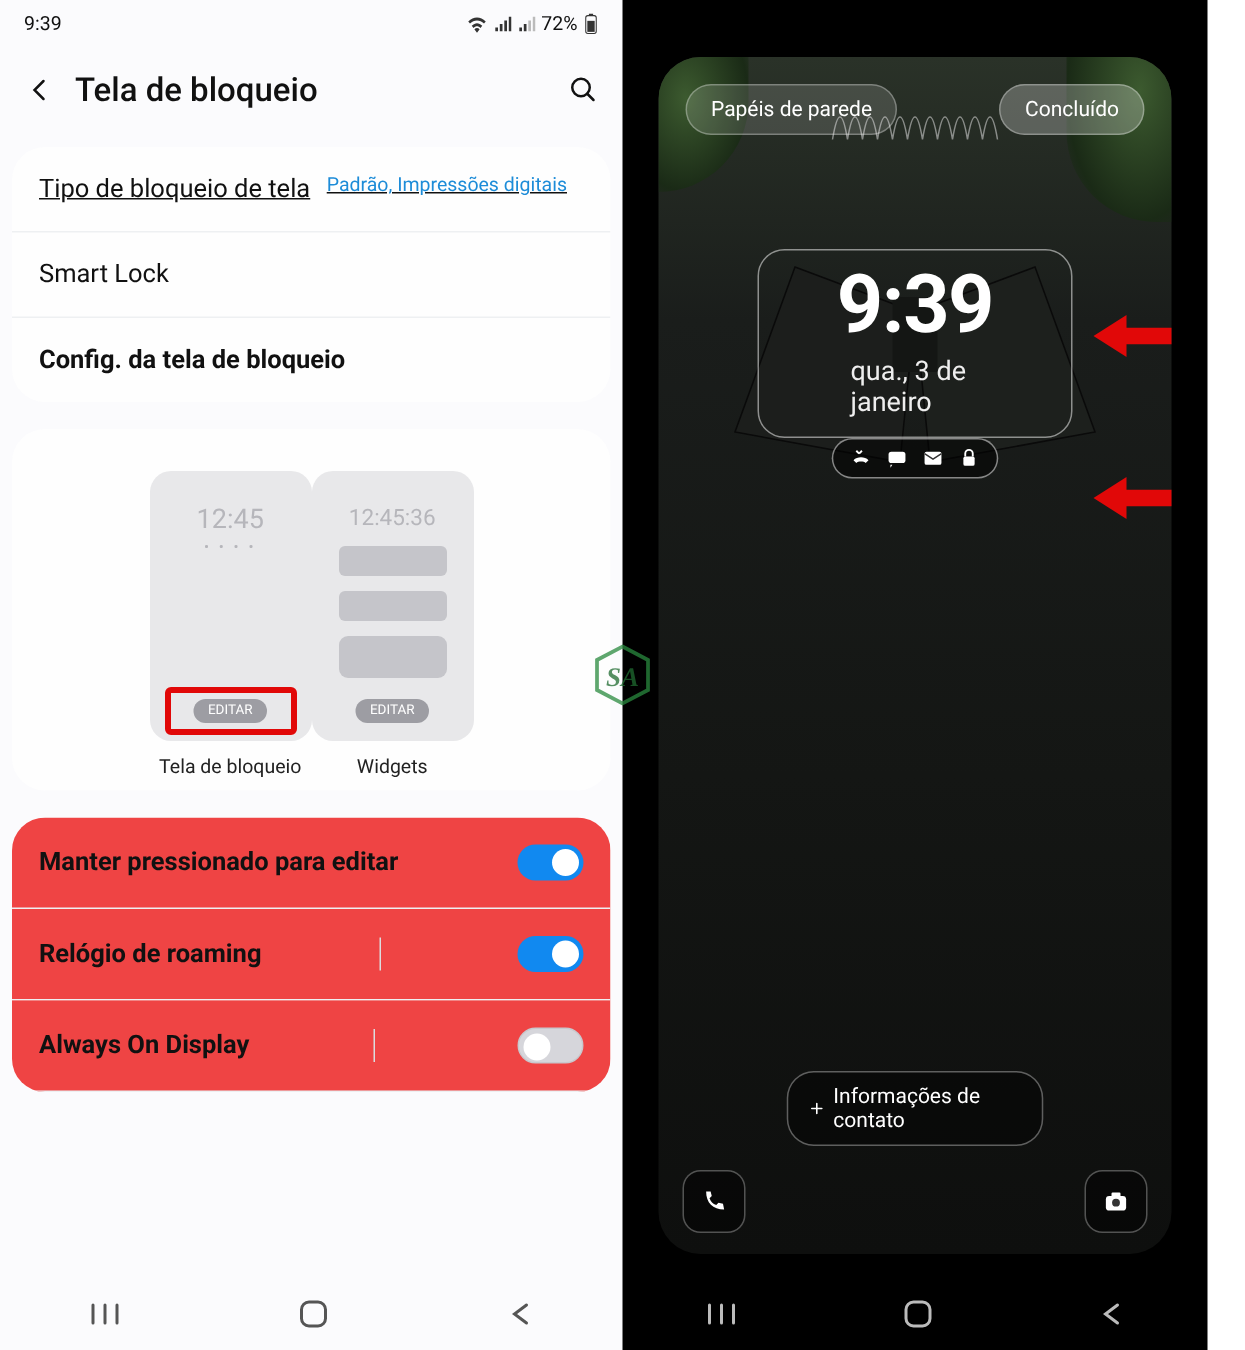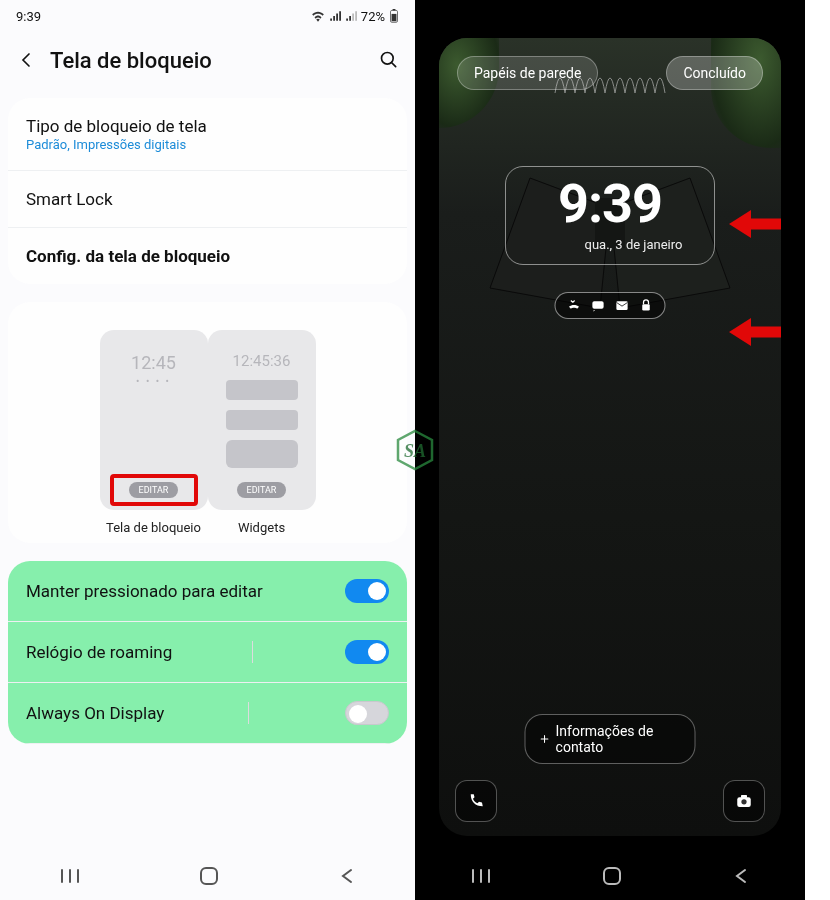--- a/index.html
+++ b/index.html
@@ -38,21 +38,21 @@
     border-radius: 22px;
     overflow: hidden;
   }
   .row {
     padding: 18px 18px;
     display:flex; align-items:center;
     font-size: 17px; color: #111;
     border-bottom: 1px solid #eef0f2;
   }
   .row:last-child { border-bottom: none; font-weight: bold; }
-  .row .col { display:flex; flex-direction:column; gap:1px; }
+  .row .col { display:flex; flex-direction:row; gap:11px;text-decoration:underline; }
   .subtitle { font-size: 13px; color: #1d8cd8; }
   .preview-card {
     margin: 0 8px 18px 8px;
     background: #fefefe;
     border-radius: 22px;
     padding: 28px 18px 8px 18px;
     display:flex; justify-content:center;
   }
   .preview-item { display:flex; flex-direction:column; align-items:center; }
   .mini-phone {
@@ -74,21 +74,22 @@
     position:absolute; bottom:4px; left:10px; right:10px; height:32px;
     border:4px solid #e10808; border-radius:4px;
   }
   .widgetbar { width:72px; height:20px; background:#c5c5ca; border-radius:4px; margin-top:10px; }
   .preview-label { margin-top:10px; font-size:13px; color:#222; }
   .toggle-row {
     padding: 18px 18px;
     display:flex; align-items:center;
     font-size:17px; color:#111;
     border-bottom: 1px solid #eef0f2;
-    background:#86efac;
+    background:#ef4444;
+    font-weight:bold;
   }
   .toggles-card {
     margin: 0 8px;
     background:#fefefe;
     border-radius: 22px;
     overflow:hidden;
   }
   .switch {
     margin-left:auto; width:44px; height:24px; border-radius:12px; position:relative;
   }
@@ -140,21 +141,21 @@
   .pill.filled { background:rgba(255,255,255,0.25);text-align:center; }
   .clock-wrap {
     position:absolute; top:128px; left:50%; transform:translateX(-50%);
     width: 210px;
     border:1.5px solid rgba(255,255,255,0.5);
     border-radius:18px;
     padding: 10px 14px 12px;
     display:flex; flex-direction:column; align-items:center;
   }
   .big-time { color:#fff; font-size:54px; font-weight:700; letter-spacing:-1px; line-height:1; }
-  .big-date { color:#eee; font-size:13px; margin-top:6px;margin-left:47px; }
+  .big-date { color:#eee; font-size:18px; margin-top:6px;margin-left:47px; }
   .notif-pill {
     position:absolute; top:254px; left:50%; transform:translateX(-50%);
     background: rgba(0,0,0,0.5);
     border:1.5px solid rgba(255,255,255,0.5);
     border-radius:16px;
     padding: 5px 11px;
     display:flex; gap:9px; color:#fff; align-items:center;
   }
   .notif-pill svg { width:15px; height:15px; }
   .contact-pill {

